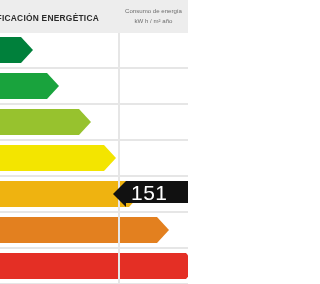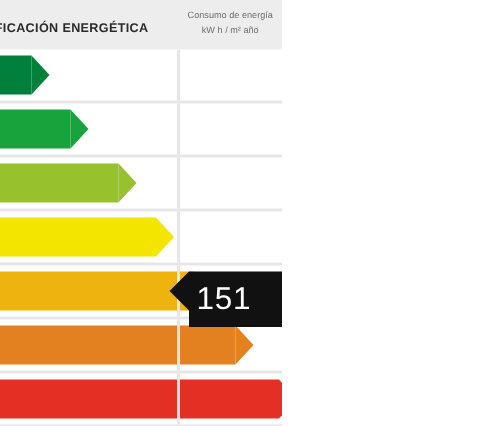--- a/index.html
+++ b/index.html
@@ -113,21 +113,21 @@
     height: 0;
     border-top: 13px solid transparent;
     border-bottom: 13px solid transparent;
     border-left: 12px solid currentColor;
   }
 
   
   .value-badge {
     position: absolute;
     left: 126px;
-    height: 37px;
+    height: 22px;
     z-index: 8;
     background: #111111;
     display: flex;
     align-items: center;
     padding-left: 5px;
     padding-right: 4px;
     width: 70px;
     box-sizing: border-box;
   }
   .value-badge:before {

